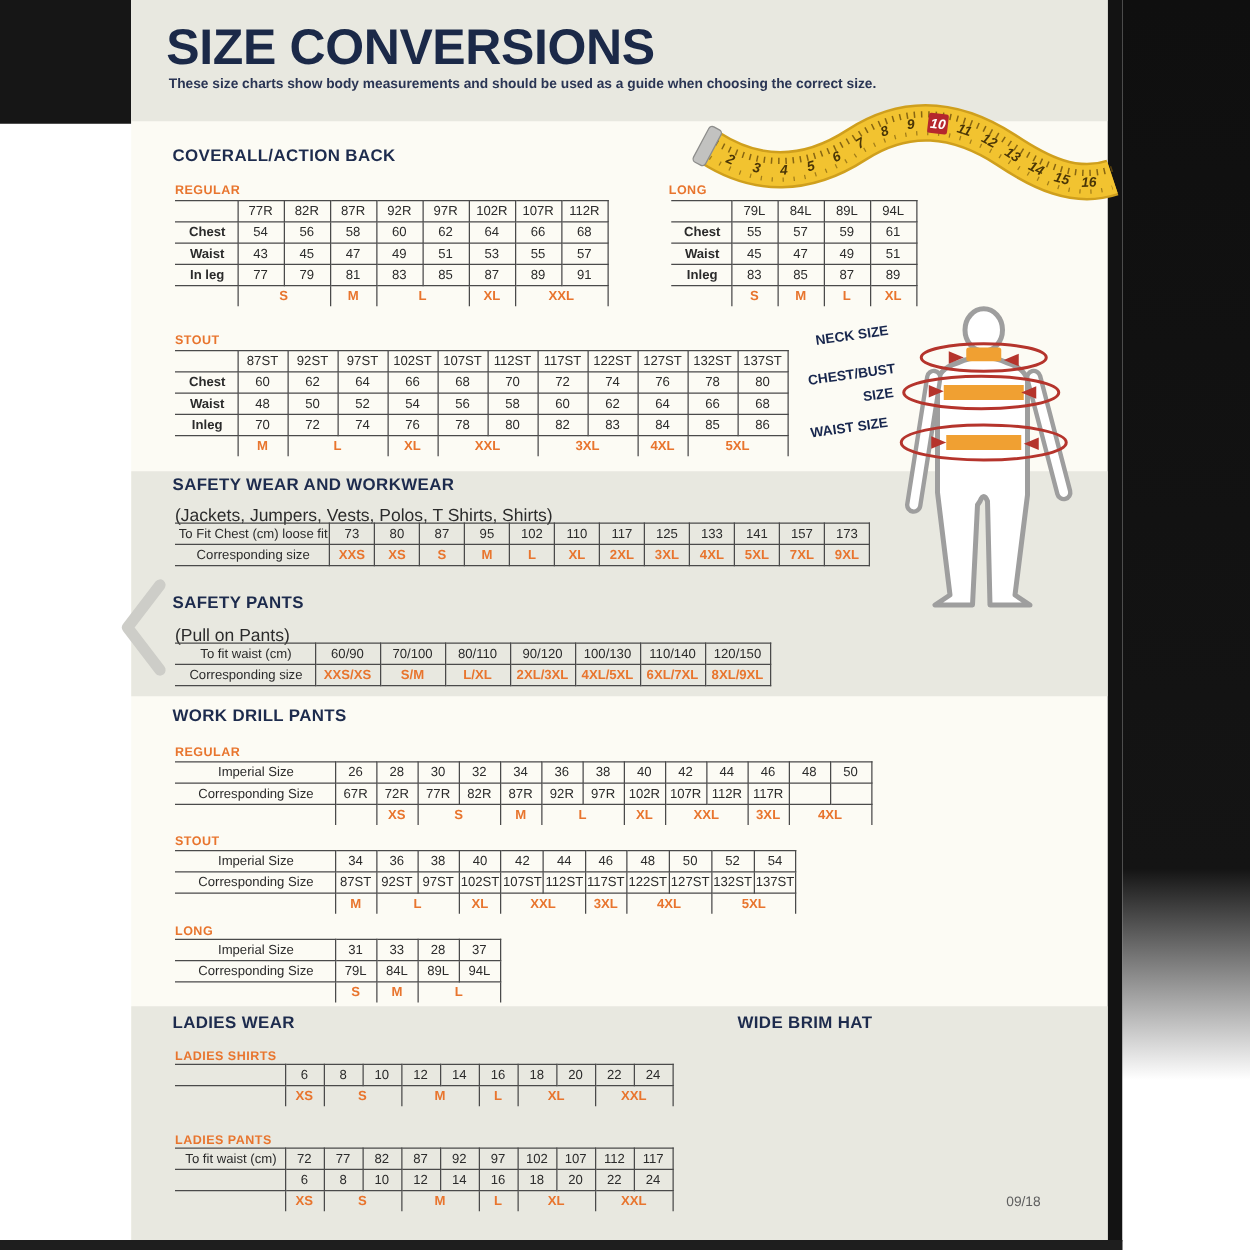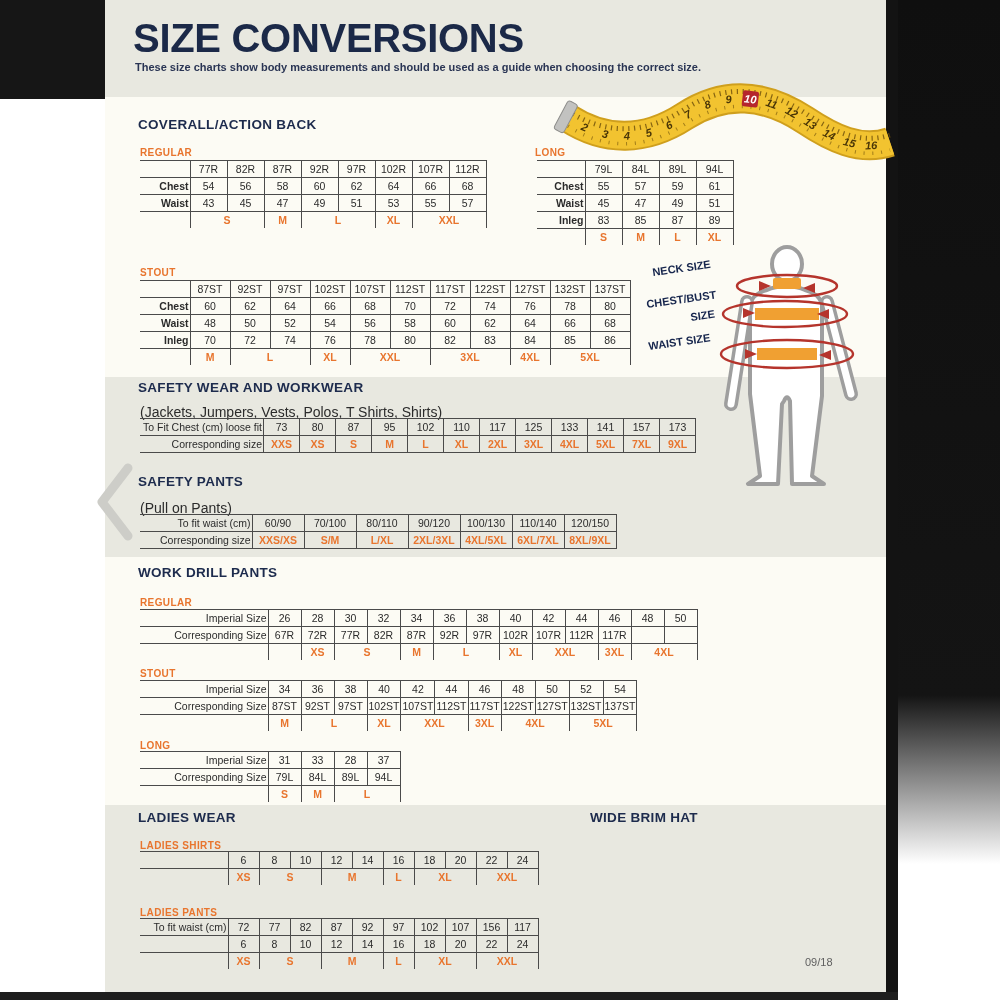--- a/index.html
+++ b/index.html
@@ -20,21 +20,21 @@
   .title{position:absolute;left:28px;top:16px;margin:0;font-size:40px;font-weight:bold;
          color:#1b2948;letter-spacing:-0.3px}
   .subtitle{position:absolute;left:30px;top:61px;font-size:11px;font-weight:bold;color:#2a3554}
   .sec{position:absolute;font-size:13.5px;font-weight:bold;color:#1d2b4d;letter-spacing:.3px}
   .sub{position:absolute;font-size:10px;font-weight:bold;color:#e8752e;letter-spacing:.4px}
   .note{position:absolute;font-size:14px;color:#2b2b2b}
   .tbl{position:absolute}
   table{border-collapse:collapse;table-layout:fixed;font-size:10.5px;color:#2b2b2b}
   td{border:1px solid #4a4a4a;text-align:center;height:16px;padding:0 1px;
      overflow:hidden;white-space:nowrap}
-  td.lbl{text-align:right;border-left:none;padding-left:3px}
+  td.lbl{text-align:center;border-left:none;padding-left:3px}
   td.lbl.b{font-weight:bold}
   td.org{color:#e8752e;font-weight:bold}
   td.size{border-bottom:none;color:#e8752e;font-weight:bold;height:15px}
   td.szlbl{border:none;border-right:1px solid #4a4a4a;border-top:1px solid #4a4a4a}
   .footer{position:absolute;left:700px;top:956px;font-size:11px;color:#5f5f5f}
   .measure-note{position:absolute;left:640px;top:490px;width:92px;font-size:11px;
                 color:#333;line-height:1.35}
   .fig-label{font-size:11px;font-weight:bold;fill:#17264d}
   .tapenum{font-size:11px;font-weight:bold;font-style:italic;fill:#4a3607}
   .tapenum.hl{fill:#ffffff}
@@ -157,20 +157,31 @@
             <td class="val">43</td>
             <td class="val">45</td>
             <td class="val">47</td>
             <td class="val">49</td>
             <td class="val">51</td>
             <td class="val">53</td>
             <td class="val">55</td>
             <td class="val">57</td>
           </tr>
           <tr>
+            <td class="lbl b">In leg</td>
+            <td class="val">77</td>
+            <td class="val">79</td>
+            <td class="val">81</td>
+            <td class="val">83</td>
+            <td class="val">85</td>
+            <td class="val">87</td>
+            <td class="val">89</td>
+            <td class="val">91</td>
+          </tr>
+          <tr>
             <td class="szlbl"></td>
             <td class="size" colspan="2">S</td>
             <td class="size" colspan="1">M</td>
             <td class="size" colspan="2">L</td>
             <td class="size" colspan="1">XL</td>
             <td class="size" colspan="2">XXL</td>
           </tr>
         </tbody>
       </table>
     </div>
@@ -629,21 +640,21 @@
           <tr>
             <td class="lbl">To fit waist (cm)</td>
             <td class="val">72</td>
             <td class="val">77</td>
             <td class="val">82</td>
             <td class="val">87</td>
             <td class="val">92</td>
             <td class="val">97</td>
             <td class="val">102</td>
             <td class="val">107</td>
-            <td class="val">156</td>
+            <td class="val">112</td>
             <td class="val">117</td>
           </tr>
           <tr>
             <td class="lbl"></td>
             <td class="val">6</td>
             <td class="val">8</td>
             <td class="val">10</td>
             <td class="val">12</td>
             <td class="val">14</td>
             <td class="val">16</td>

